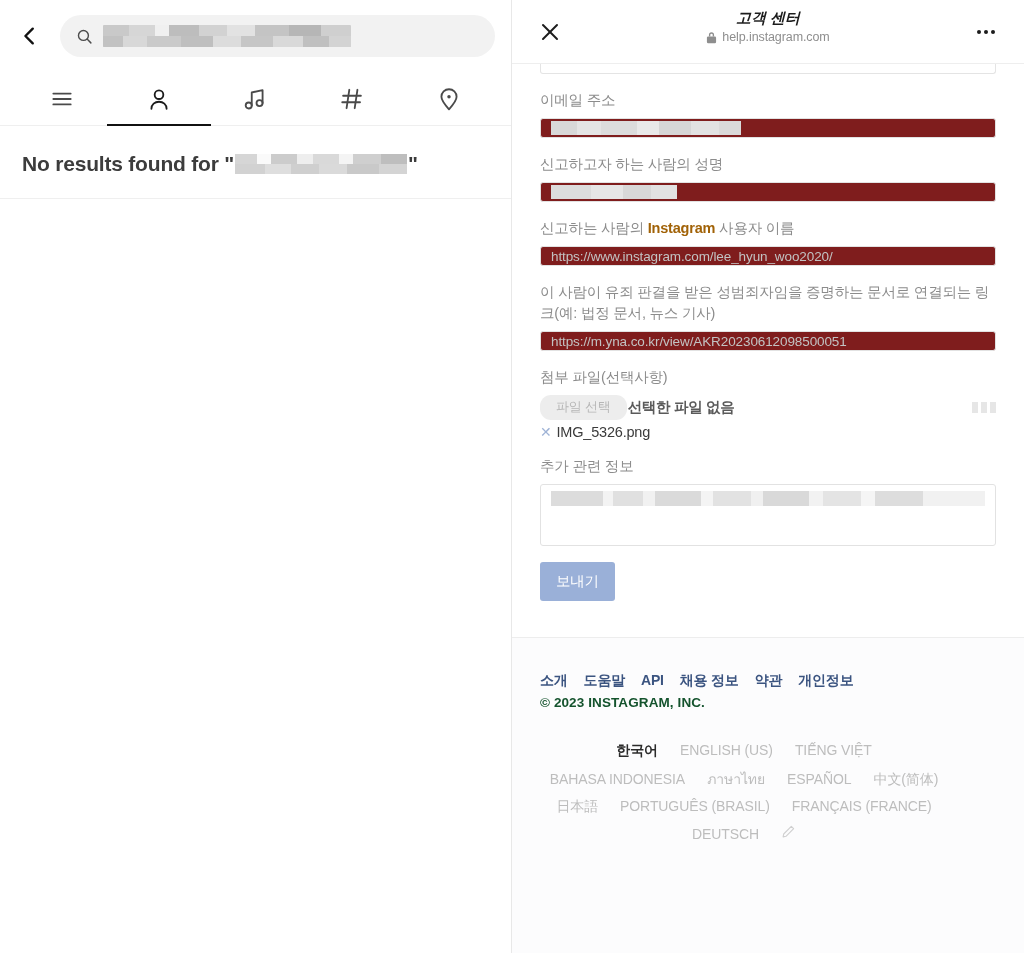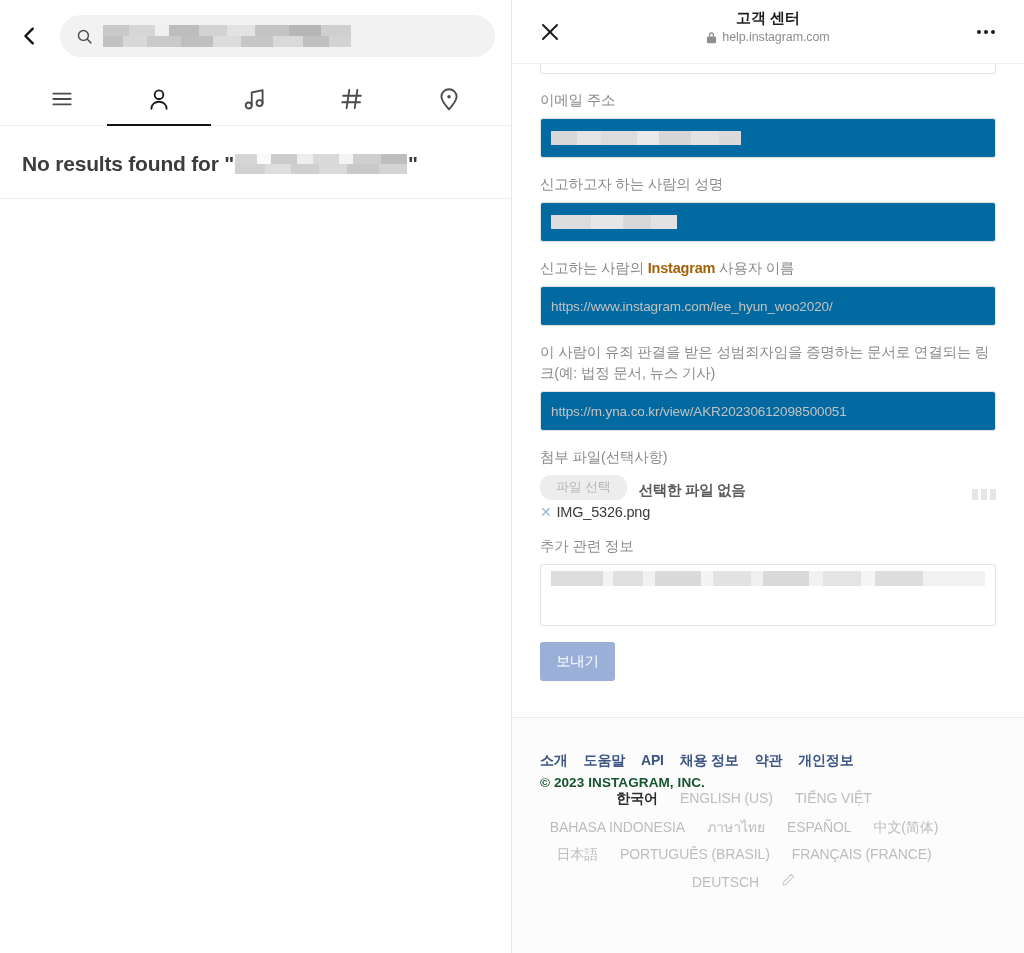--- a/index.html
+++ b/index.html
@@ -116,21 +116,21 @@
     padding: 0 18px; position: relative;
     background: #ffffff;
     border-bottom: 1px solid #eeeeee;
   }
   .wv-close { width: 40px; height: 40px; display:flex; align-items:center; justify-content:center; cursor: pointer; }
   .wv-titlewrap {
     position: absolute; left: 0; right: 0; top: 8px;
     display: flex; flex-direction: column; align-items: center;
     pointer-events: none;
   }
-  .wv-title { font-size: 15px; font-weight: 700; color: #1c1c1c; line-height: 20px; }
+  .wv-title { font-size: 15px; font-weight: 700; color: #1c1c1c; line-height: 20px; font-style: italic; }
   .wv-urlrow { display: flex; align-items: center; gap: 5px; margin-top: 2px; }
   .wv-url { font-size: 12.5px; color: #8e8e8e; letter-spacing: -0.1px; }
   .wv-dots { margin-left: auto; width: 40px; height: 40px; display: flex; align-items: center; justify-content: center; cursor: pointer; gap: 3px; }
   .wv-dots i { width: 4px; height: 4px; border-radius: 50%; background: #1c1c1c; display:block; }
 
   .wv-body {
     flex: 1 1 auto; overflow: hidden; position: relative;
     background: #ffffff;
   }
   .form-area { padding: 0 28px; }
@@ -144,22 +144,22 @@
     font-size: 14.5px; color: #8c8c8c;
     margin: 16px 0 7px 0; line-height: 1.45;
     letter-spacing: -0.2px;
   }
   .f-label.bold-inline b { color: #a16207; font-weight: 700; }
   .f-sub {
     font-size: 14.5px; color: #a8a8a8;
     margin: -2px 0 7px 0; line-height: 1.45;
   }
   .f-input {
-    height: 40px; border: 1px solid #e2e2e2; border-radius: 3px;
-    background: #0369a1; display: flex; align-items: center;
+    height: 20px; border: 1px solid #e2e2e2; border-radius: 3px;
+    background: #7f1d1d; display: flex; align-items: center;
     padding: 0 10px; overflow: hidden;
   }
   .f-input .ph { font-size: 13.5px; color: #c2c2c2; white-space: nowrap; letter-spacing: -0.1px; }
   .redact-line {
     height: 14px;
     background:
       linear-gradient(90deg,
         #d8d8d8 0 26px, #e4e4e4 26px 50px, #dcdcdc 50px 86px,
         #e9e9e9 86px 108px, #d6d6d6 108px 140px, #e2e2e2 140px 168px,
         #dadada 168px 190px);
@@ -177,21 +177,21 @@
     background:
       linear-gradient(90deg,
         #dcdcdc 0 52px, #f3f3f3 52px 62px, #e0e0e0 62px 92px,
         #f1f1f1 92px 104px, #dadada 104px 150px, #f4f4f4 150px 162px,
         #e2e2e2 162px 200px, #f0f0f0 200px 212px, #d9d9d9 212px 258px,
         #f2f2f2 258px 272px, #e4e4e4 272px 310px, #f5f5f5 310px 324px,
         #dddddd 324px 372px, #f1f1f1 372px 388px);
   }
 
   .file-row {
-    display: flex; align-items: flex-end; gap: 12px; margin-top: 6px;
+    display: flex; align-items: center; gap: 1px; margin-top: 6px;
     position: relative;
   }
   .file-btn {
     background: #ededed; color: #b6b6b6;
     font-size: 13px; padding: 4px 16px; border-radius: 11px;
     border: none; cursor: pointer; line-height: 1.3;
     font-family: inherit; letter-spacing: -0.2px;
   }
   .file-status { font-size: 14.5px; color: #5a5a5a; font-weight: 700; letter-spacing: -0.3px; }
   .file-dots { margin-left: auto; display: flex; gap: 3px; }
@@ -221,21 +221,21 @@
   .footer-links { display: flex; flex-wrap: wrap; gap: 16px; align-items: baseline; }
   .footer-links a {
     font-size: 14px; font-weight: 700; color: #3b5480;
     text-decoration: none; cursor: pointer; letter-spacing: -0.2px;
   }
   .copyright {
     margin-top: 5px; font-size: 13.5px; font-weight: 700; color: #14532d;
     letter-spacing: 0.1px;
   }
   .lang-list {
-    display: flex; flex-wrap: wrap;
+    margin-top: 32px; display: flex; flex-wrap: wrap;
     gap: 8px 22px; align-items: baseline; max-width: 400px;
     justify-content: center; padding-left: 8px;
   }
   .lang {
     font-size: 14px; color: #bdbdbd; cursor: pointer; white-space: nowrap;
     letter-spacing: -0.1px;
   }
   .lang.current { color: #2b2b2b; font-weight: 700; }
   .lang-pencil { display: flex; align-items: center; opacity: .45; cursor: pointer; }
 </style>

